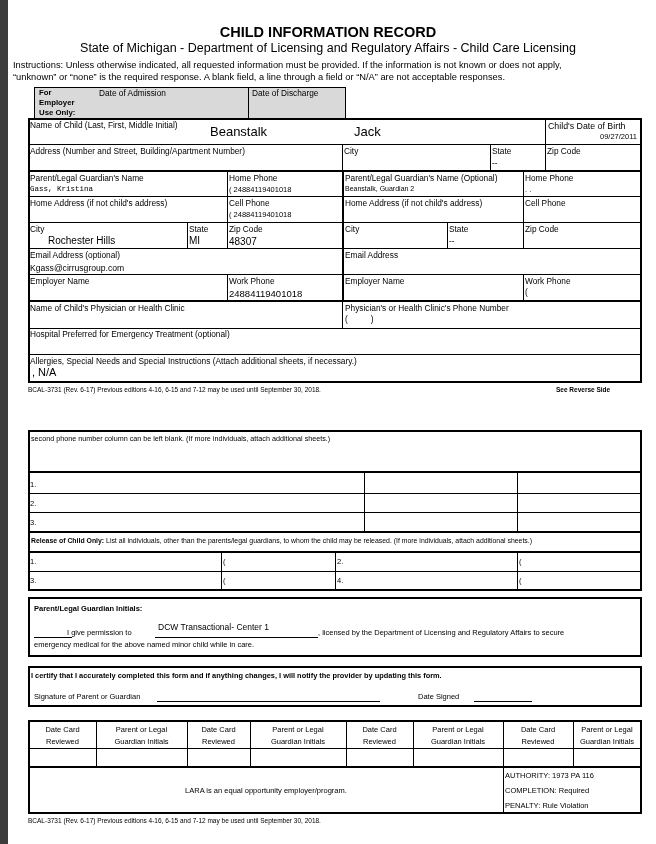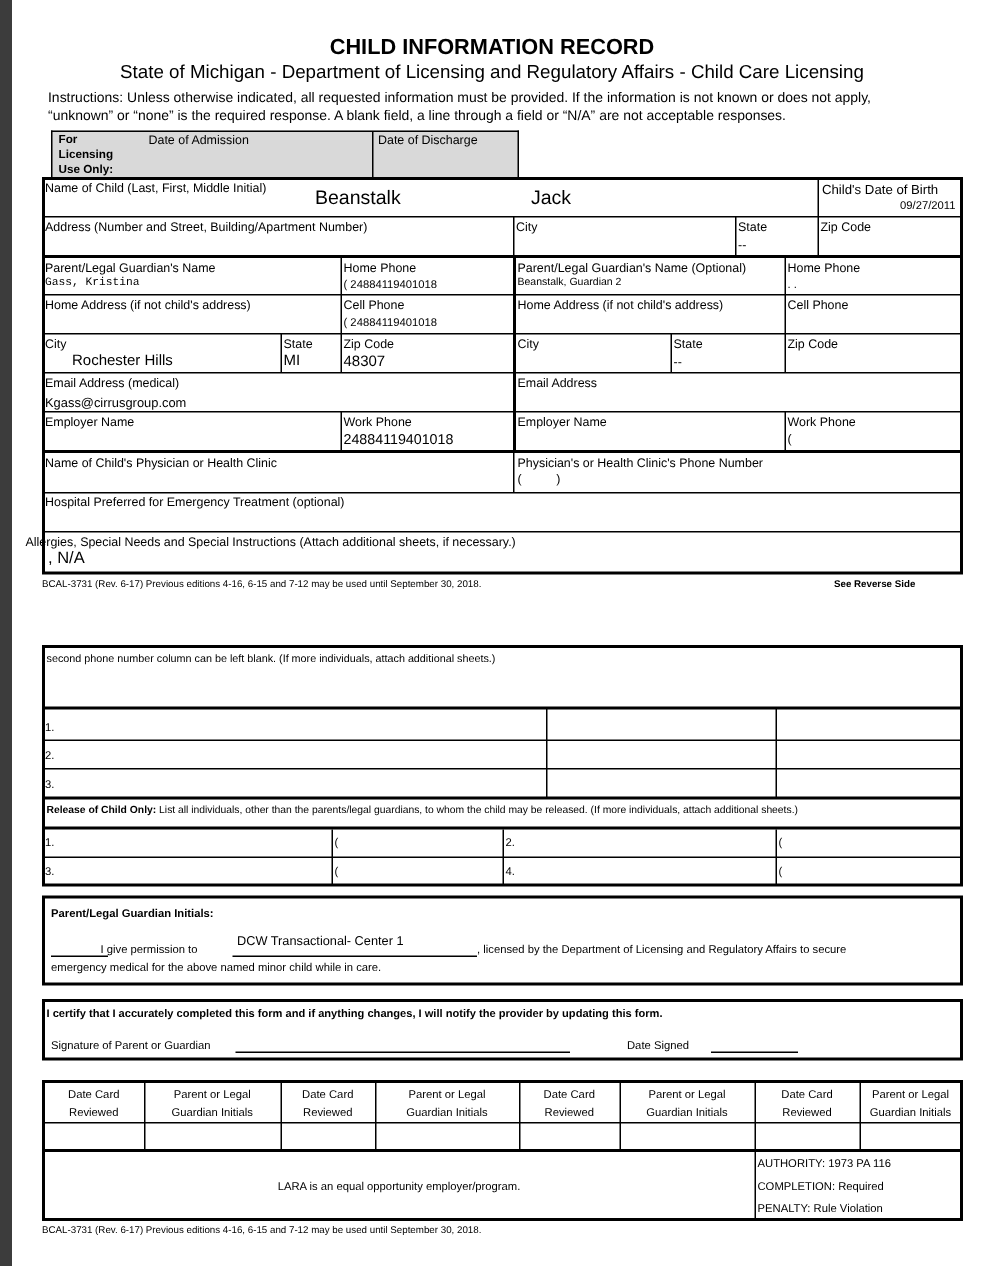--- a/index.html
+++ b/index.html
@@ -2,21 +2,21 @@
 <html><head>
 <meta charset="utf-8">
 <style>
   html, body { margin:0; padding:0; }
   body { width:656px; height:844px; background:#ffffff; position:relative; overflow:hidden;
          font-family:"Liberation Sans", sans-serif; color:#000; }
   .edge { position:absolute; left:0; top:0; width:8px; height:844px; background:#3c3c3c; }
   .abs { position:absolute; }
   .title { left:0; width:656px; top:24px; text-align:center; font-weight:bold; font-size:14.5px; }
   .subtitle { left:0; width:656px; top:41px; text-align:center; font-size:12.5px; }
-  .instr { left:32px; top:59px; width:620px; font-size:9.3px; line-height:12px; }
+  .instr { left:13px; top:59px; width:620px; font-size:9.3px; line-height:12px; }
   .provider { left:34px; top:87px; width:310px; height:30px; background:#d9d9d9; border:1.5px solid #000; border-bottom:none; }
   .provider .c { position:absolute; top:0; height:30px; font-size:8px; }
   .lbl { font-size:8.3px; line-height:10px; }
   .big { font-size:13px; }
   .box { position:absolute; border:2px solid #000; box-sizing:border-box; }
   .hl { position:absolute; height:1px; background:#000; }
   .hlt { position:absolute; height:2px; background:#000; }
   .vl { position:absolute; width:1px; background:#000; }
   .t { position:absolute; white-space:nowrap; }
   .foot { font-size:6.5px; }
@@ -32,21 +32,21 @@
 <div class="abs title">CHILD INFORMATION RECORD</div>
 <div class="abs subtitle">State of Michigan - Department of Licensing and Regulatory Affairs - Child Care Licensing</div>
 <div class="abs instr">
   <div>Instructions: Unless otherwise indicated, all requested information must be provided. If the information is not known or does not apply,</div>
   <div>“unknown” or “none” is the required response. A blank field, a line through a field or “N/A” are not acceptable responses.</div>
 </div>
 
 <div class="abs provider">
   <div class="c" style="left:4px;font-weight:bold;line-height:10px;font-size:7.8px;">
     <div>For</div>
-    <div>Licensing</div>
+    <div>Employer</div>
     <div>Use Only:</div>
   </div>
   <div class="c" style="left:64px;width:148px;">
     <span class="lbl">Date of Admission</span>
   </div>
   <div class="vl" style="left:213px;top:0;height:30px;"></div>
   <div class="c" style="left:217px;width:90px;">
     <span class="lbl">Date of Discharge</span>
   </div>
 </div>
@@ -102,21 +102,21 @@
 <div class="t lbl" style="left:229px;top:224px;">Zip Code</div>
 <div class="t" style="left:229px;top:236px;font-size:10px;">48307</div>
 <div class="t lbl" style="left:345px;top:224px;">City</div>
 <div class="vl" style="left:447px;top:222px;height:26px;"></div>
 <div class="t lbl" style="left:449px;top:224px;">State</div>
 <div class="t lbl" style="left:449px;top:236px;">--</div>
 <div class="vl" style="left:523px;top:222px;height:26px;"></div>
 <div class="t lbl" style="left:525px;top:224px;">Zip Code</div>
 <div class="hl" style="left:29px;top:248px;width:612px;"></div>
 
-<div class="t lbl" style="left:30px;top:250px;">Email Address (medical)</div>
+<div class="t lbl" style="left:30px;top:250px;">Email Address (optional)</div>
 <div class="t lbl" style="left:30px;top:263px;font-size:8.6px;">Kgass@cirrusgroup.com</div>
 <div class="t lbl" style="left:345px;top:250px;">Email Address</div>
 <div class="hl" style="left:29px;top:274px;width:612px;"></div>
 
 <div class="t lbl" style="left:30px;top:276px;">Employer Name</div>
 <div class="vl" style="left:227px;top:274px;height:26px;"></div>
 <div class="t lbl" style="left:229px;top:276px;">Work Phone</div>
 <div class="t" style="left:229px;top:288px;font-size:9.5px;">24884119401018</div>
 <div class="t lbl" style="left:345px;top:276px;">Employer Name</div>
 <div class="vl" style="left:523px;top:274px;height:26px;"></div>
@@ -126,21 +126,21 @@
 
 <div class="t lbl" style="left:30px;top:303px;">Name of Child's Physician or Health Clinic</div>
 <div class="vl" style="left:342px;top:301px;height:27px;"></div>
 <div class="t lbl" style="left:345px;top:303px;">Physician's or Health Clinic's Phone Number</div>
 <div class="t lbl" style="left:345px;top:314px;white-space:pre;">(          )</div>
 <div class="hl" style="left:29px;top:328px;width:612px;"></div>
 
 <div class="t lbl" style="left:30px;top:329px;">Hospital Preferred for Emergency Treatment (optional)</div>
 <div class="hl" style="left:29px;top:354px;width:612px;"></div>
 
-<div class="t lbl" style="left:17px;top:356px;text-align:center;">Allergies, Special Needs and Special Instructions (Attach additional sheets, if necessary.)</div>
+<div class="t lbl" style="left:30px;top:356px;text-align:center;">Allergies, Special Needs and Special Instructions (Attach additional sheets, if necessary.)</div>
 <div class="t" style="left:32px;top:366px;font-size:11px;">, N/A</div>
 
 <div class="t foot" style="left:28px;top:386px;">BCAL-3731 (Rev. 6-17) Previous editions 4-16, 6-15 and 7-12 may be used until September 30, 2018.</div>
 <div class="t foot" style="left:556px;top:386px;font-weight:bold;">See Reverse Side</div>
 
 <div class="box" style="left:28px;top:430px;width:614px;height:161px;"></div>
 <div class="abs" style="left:31px;top:433px;width:606px;font-size:7.2px;line-height:11px;">
   <div>second phone number column can be left blank. (If more individuals, attach additional sheets.)</div>
 </div>
 <div class="hlt" style="left:29px;top:471px;width:612px;"></div>

